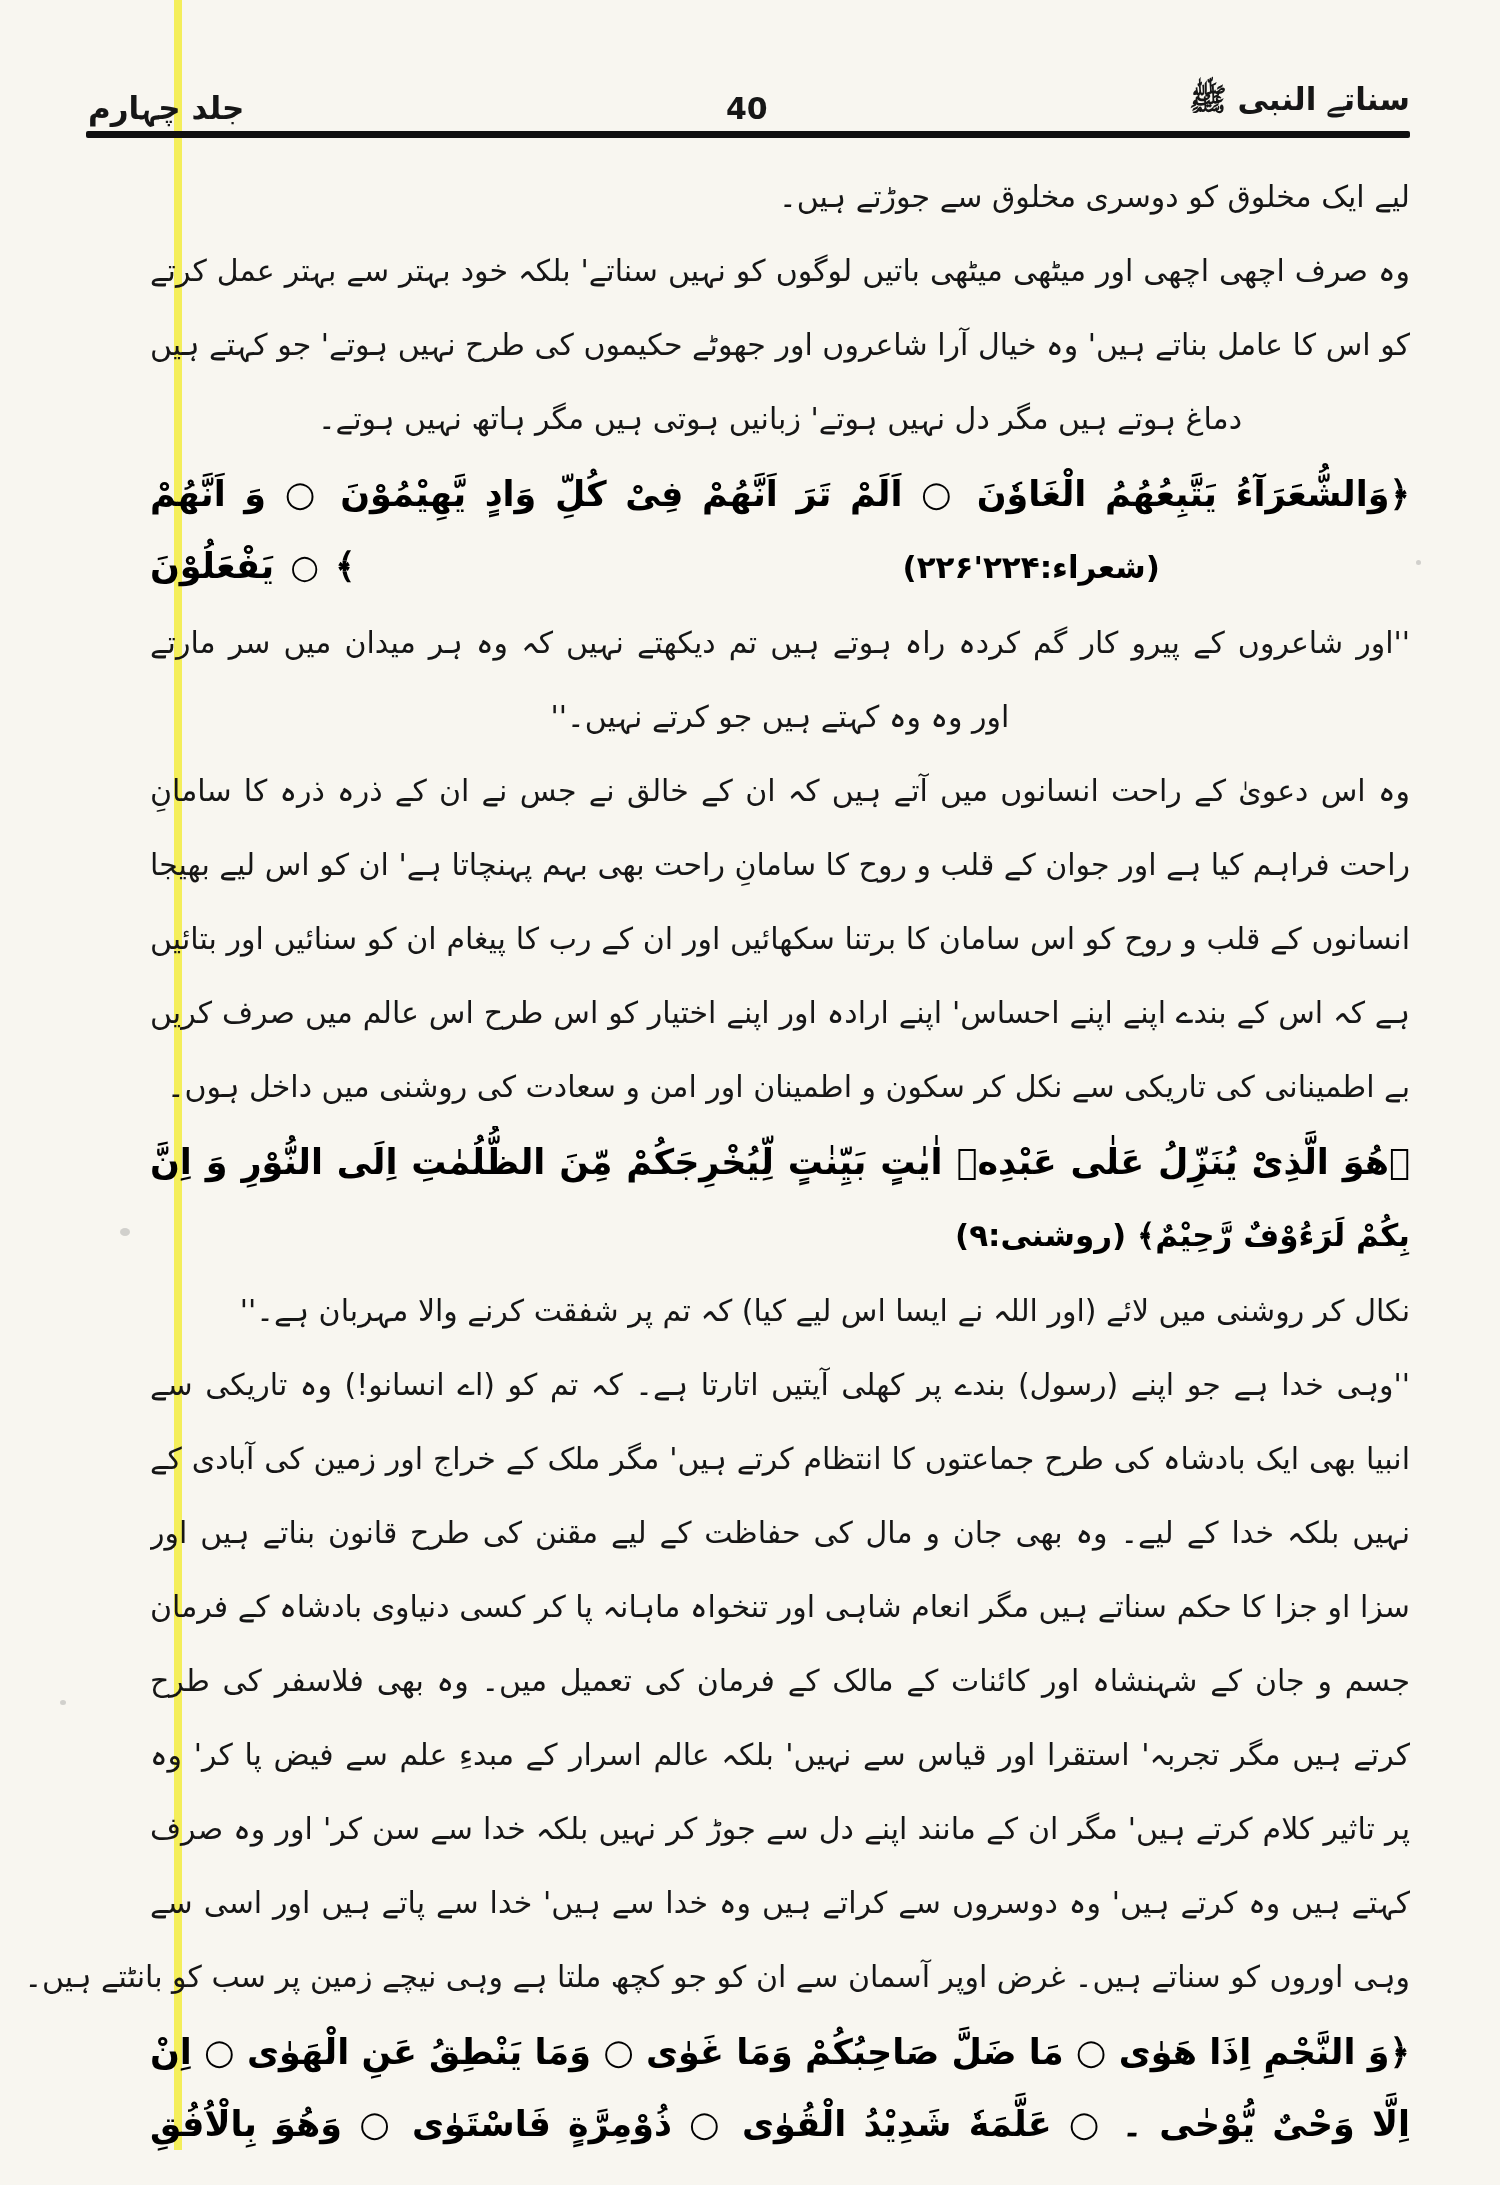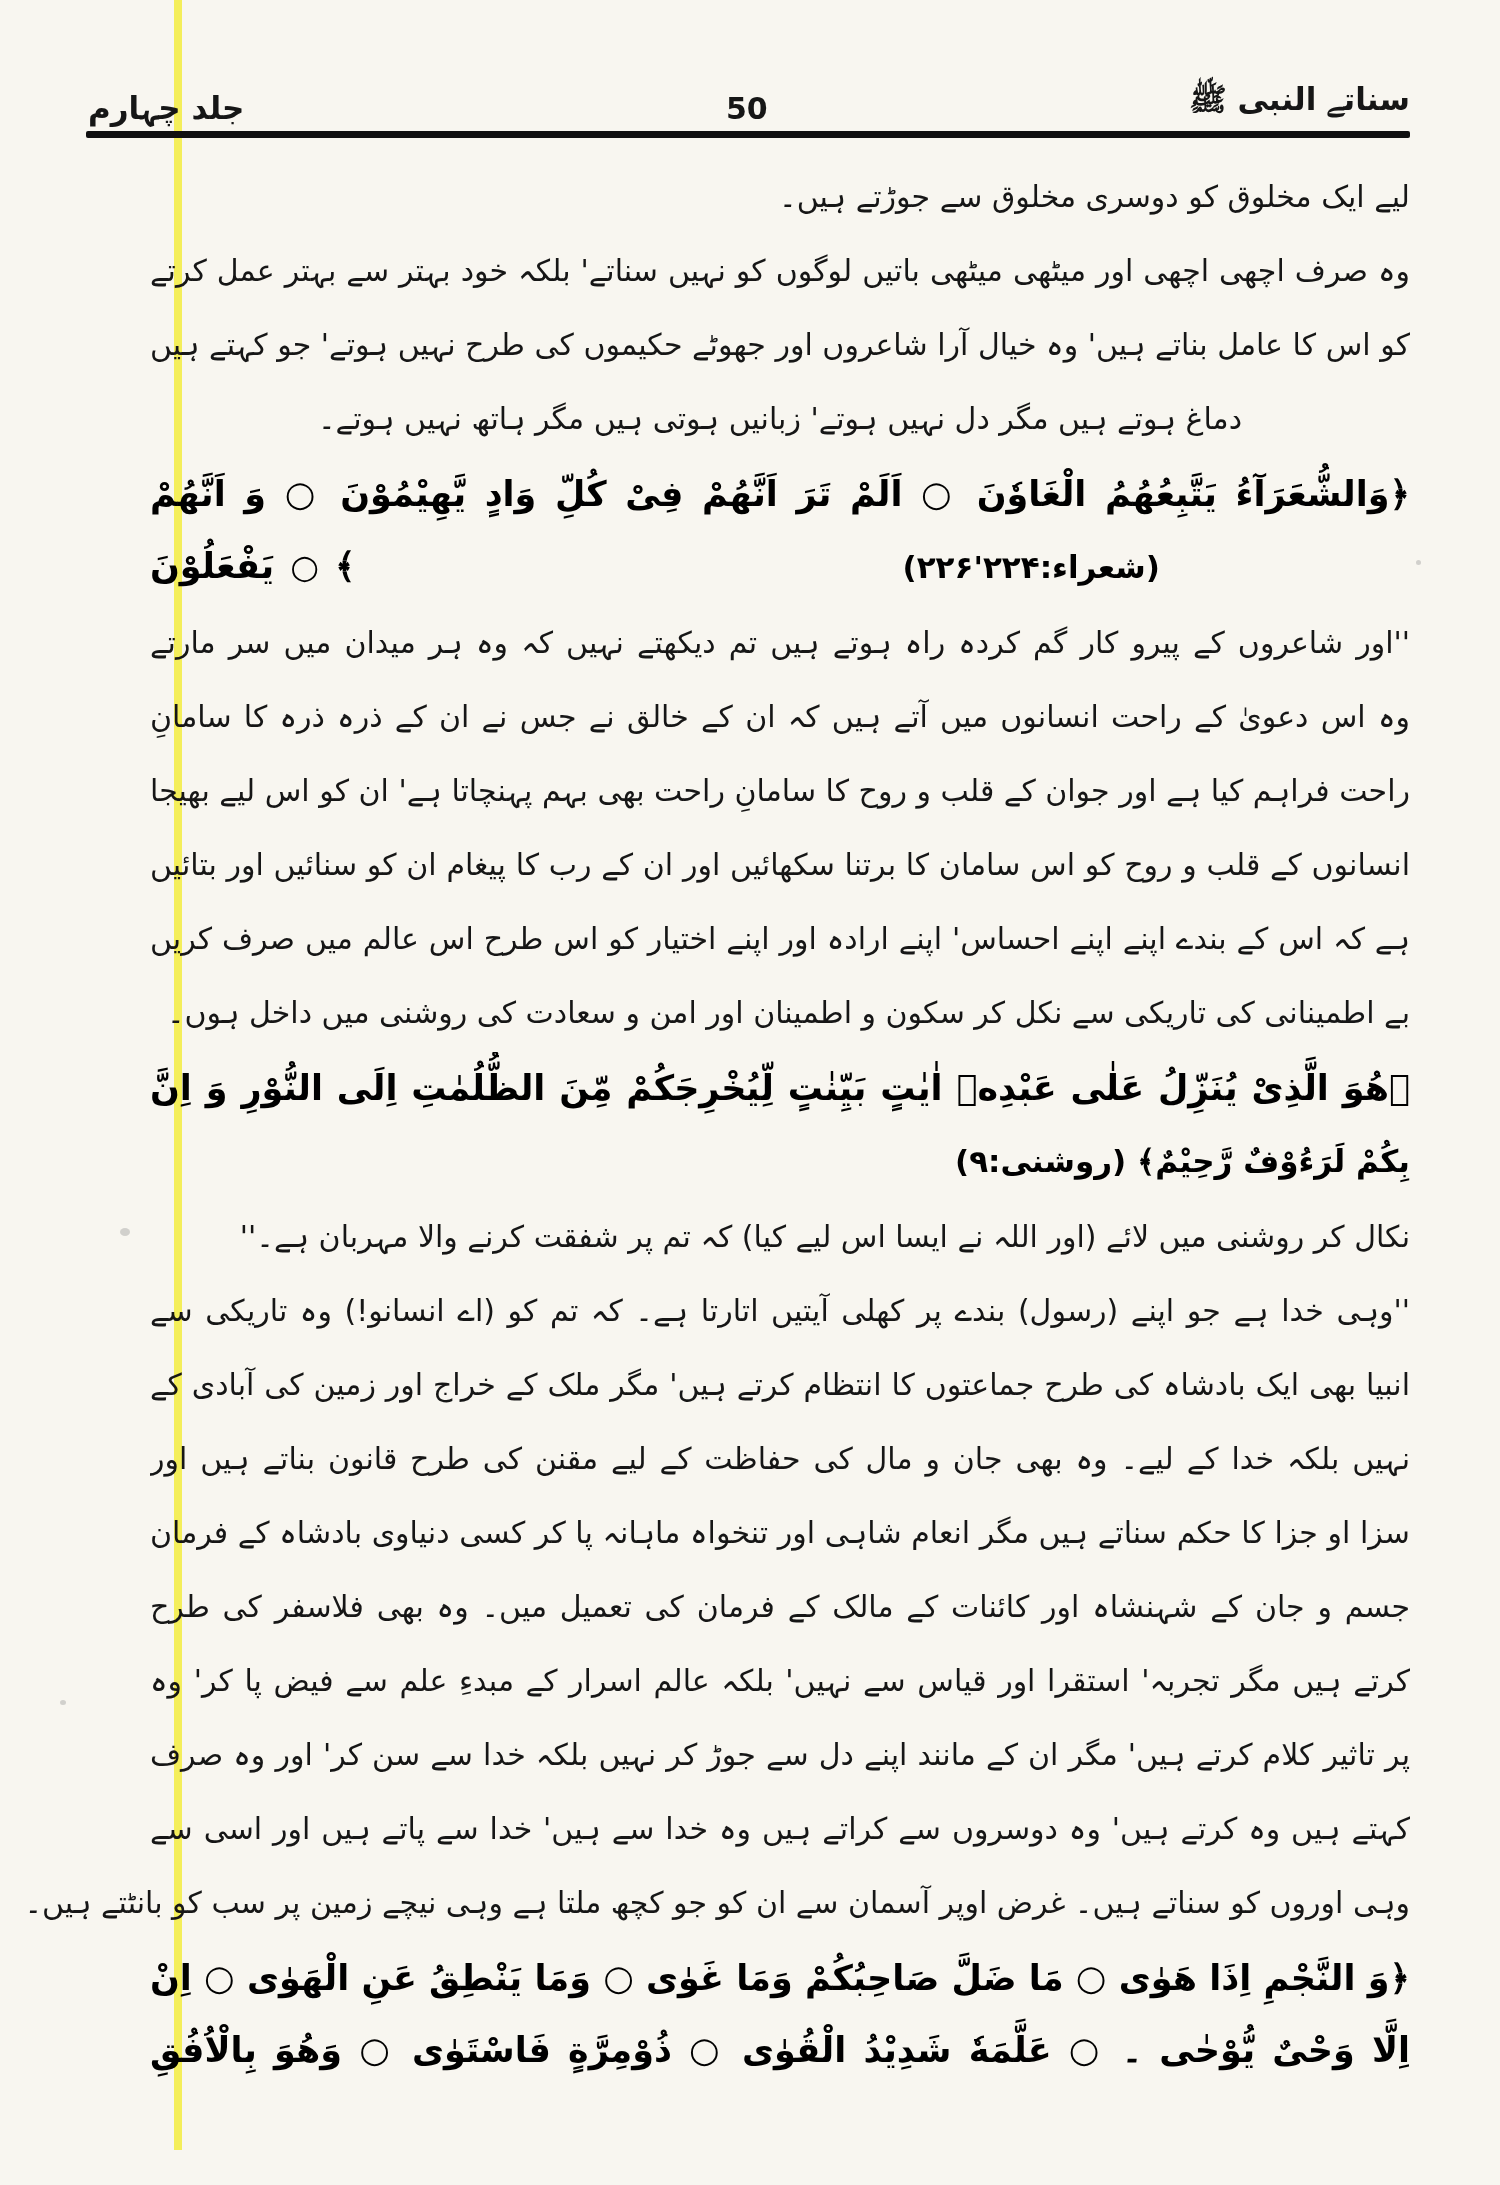--- a/index.html
+++ b/index.html
@@ -61,21 +61,21 @@
 </style>
 </head>
 <body>
 
 <div class="page">
 
   <div class="hl-line"></div>
 
   <div class="header">
     <div class="h-right">سناتے النبی ﷺ</div>
-    <div class="h-center">50</div>
+    <div class="h-center">40</div>
     <div class="h-left">جلد چہارم</div>
   </div>
   <div class="h-rule"></div>
 
   <div class="body">
 
     <div class="uline">لیے ایک مخلوق کو دوسری مخلوق سے جوڑتے ہیں۔</div>
 
     <div class="uline just">وہ صرف اچھی اچھی اور میٹھی میٹھی باتیں لوگوں کو نہیں سناتے' بلکہ خود بہتر سے بہتر عمل کرتے ہیں اور دوسروں</div>
     <div class="uline just">کو اس کا عامل بناتے ہیں' وہ خیال آرا شاعروں اور جھوٹے حکیموں کی طرح نہیں ہوتے' جو کہتے ہیں اور کرتے نہیں'</div>
@@ -86,20 +86,21 @@
       <div class="vline vfrag">
         <span class="frag-word">یَفْعَلُوْنَ</span>
         <span class="ayah-mark frag-word">○</span>
         <span class="frag-bracket">﴾</span>
         <span class="vref">(شعراء:۲۲۴'۲۲۶)</span>
       </div>
     </div>
 
     <div class="tblock">
       <div class="uline just">''اور شاعروں کے پیرو کار گم کردہ راہ ہوتے ہیں تم دیکھتے نہیں کہ وہ ہر میدان میں سر مارتے پھرتے ہیں</div>
+      <div class="uline center">اور وہ وہ کہتے ہیں جو کرتے نہیں۔''</div>
     </div>
 
     <div class="uline just">وہ اس دعویٰ کے راحت انسانوں میں آتے ہیں کہ ان کے خالق نے جس نے ان کے ذرہ ذرہ کا سامانِ</div>
     <div class="uline just">راحت فراہم کیا ہے اور جوان کے قلب و روح کا سامانِ راحت بھی بہم پہنچاتا ہے' ان کو اس لیے بھیجا ہے کہ</div>
     <div class="uline just">انسانوں کے قلب و روح کو اس سامان کا برتنا سکھائیں اور ان کے رب کا پیغام ان کو سنائیں اور بتائیں کہ وہ یہ چاہتا</div>
     <div class="uline just">ہے کہ اس کے بندے اپنے اپنے احساس' اپنے ارادہ اور اپنے اختیار کو اس طرح اس عالم میں صرف کریں کہ وہ پریشانی و</div>
     <div class="uline">بے اطمینانی کی تاریکی سے نکل کر سکون و اطمینان اور امن و سعادت کی روشنی میں داخل ہوں۔</div>
 
     <div class="vblock">
       <div class="vline just">﴿هُوَ الَّذِیْ یُنَزِّلُ عَلٰی عَبْدِهٖ اٰیٰتٍ بَیِّنٰتٍ لِّیُخْرِجَکُمْ مِّنَ الظُّلُمٰتِ اِلَی النُّوْرِ وَ اِنَّ اللّٰهَ</div>

